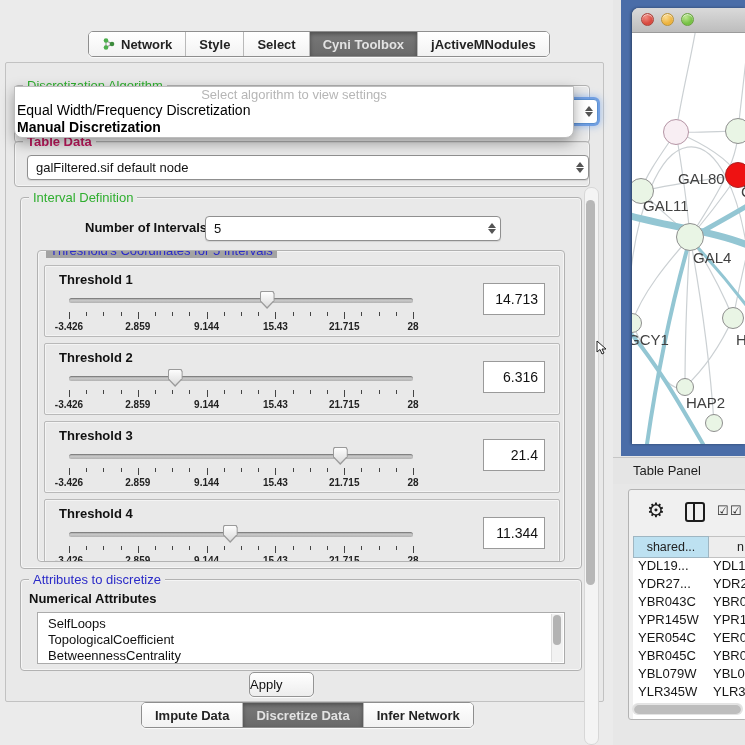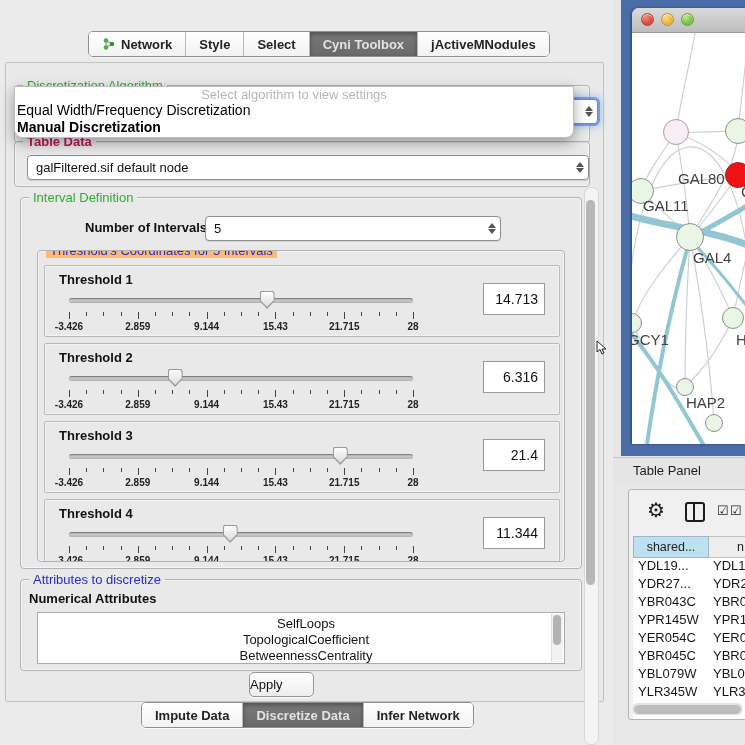--- a/index.html
+++ b/index.html
@@ -162,21 +162,21 @@
       <span style="position:absolute;left:64px;top:22px;font-size:13px;font-weight:bold;color:#111;">Number of Intervals</span>
       <div class="combo" style="left:184px;top:18px;width:286px;height:23px;">
         <span>5</span>
         <span class="stepper">
             <i class="up"></i>
             <i class="dn"></i>
           </span>
       </div>
 
       <div class="group" style="left:16px;top:52px;width:526px;height:310px;overflow:hidden;">
-        <span class="group-title t-blue" style="background:#fdba74;">Threshold's Coordinates for 5 Intervals</span>
+        <span class="group-title t-blue" style="background:#a3a3a3;">Threshold's Coordinates for 5 Intervals</span>
         <div id="threshold-rows" style="position:absolute;left:0;top:14px;width:100%;">
             <div class="thr-row">
               <div class="thr-label">Threshold 1</div>
               <div class="slider-inner">
                 <div class="sl-track"></div>
                 <div class="sl-ticks">
                   <i style="left: 0%; height: 7px;"></i>
                   <i style="left: 5%; height: 4px;"></i>
                   <i style="left: 10%; height: 4px;"></i>
                   <i style="left: 15%; height: 4px;"></i>
@@ -327,21 +327,21 @@
               </div>
               <div class="thr-value">11.344</div>
             </div>
           </div>
       </div>
     </div>
 
     <div class="group" style="left:14px;top:516px;width:560px;height:90px;">
       <span class="group-title t-blue">Attributes to discretize</span>
       <span style="position:absolute;left:8px;top:11px;font-size:13px;font-weight:bold;color:#111;">Numerical Attributes</span>
-      <div class="listbox" style="left:16px;top:32px;width:526px;height:50px;text-align:center;">
+      <div class="listbox" style="left:16px;top:32px;width:526px;height:50px;">
         <div id="attr-items" style="padding-top:3px;">
             <div class="li">SelfLoops</div>
             <div class="li">TopologicalCoefficient</div>
             <div class="li">BetweennessCentrality</div>
           </div>
         <div class="lb-scroll">
             <div class="lb-thumb"></div>
           </div>
       </div>
     </div>

